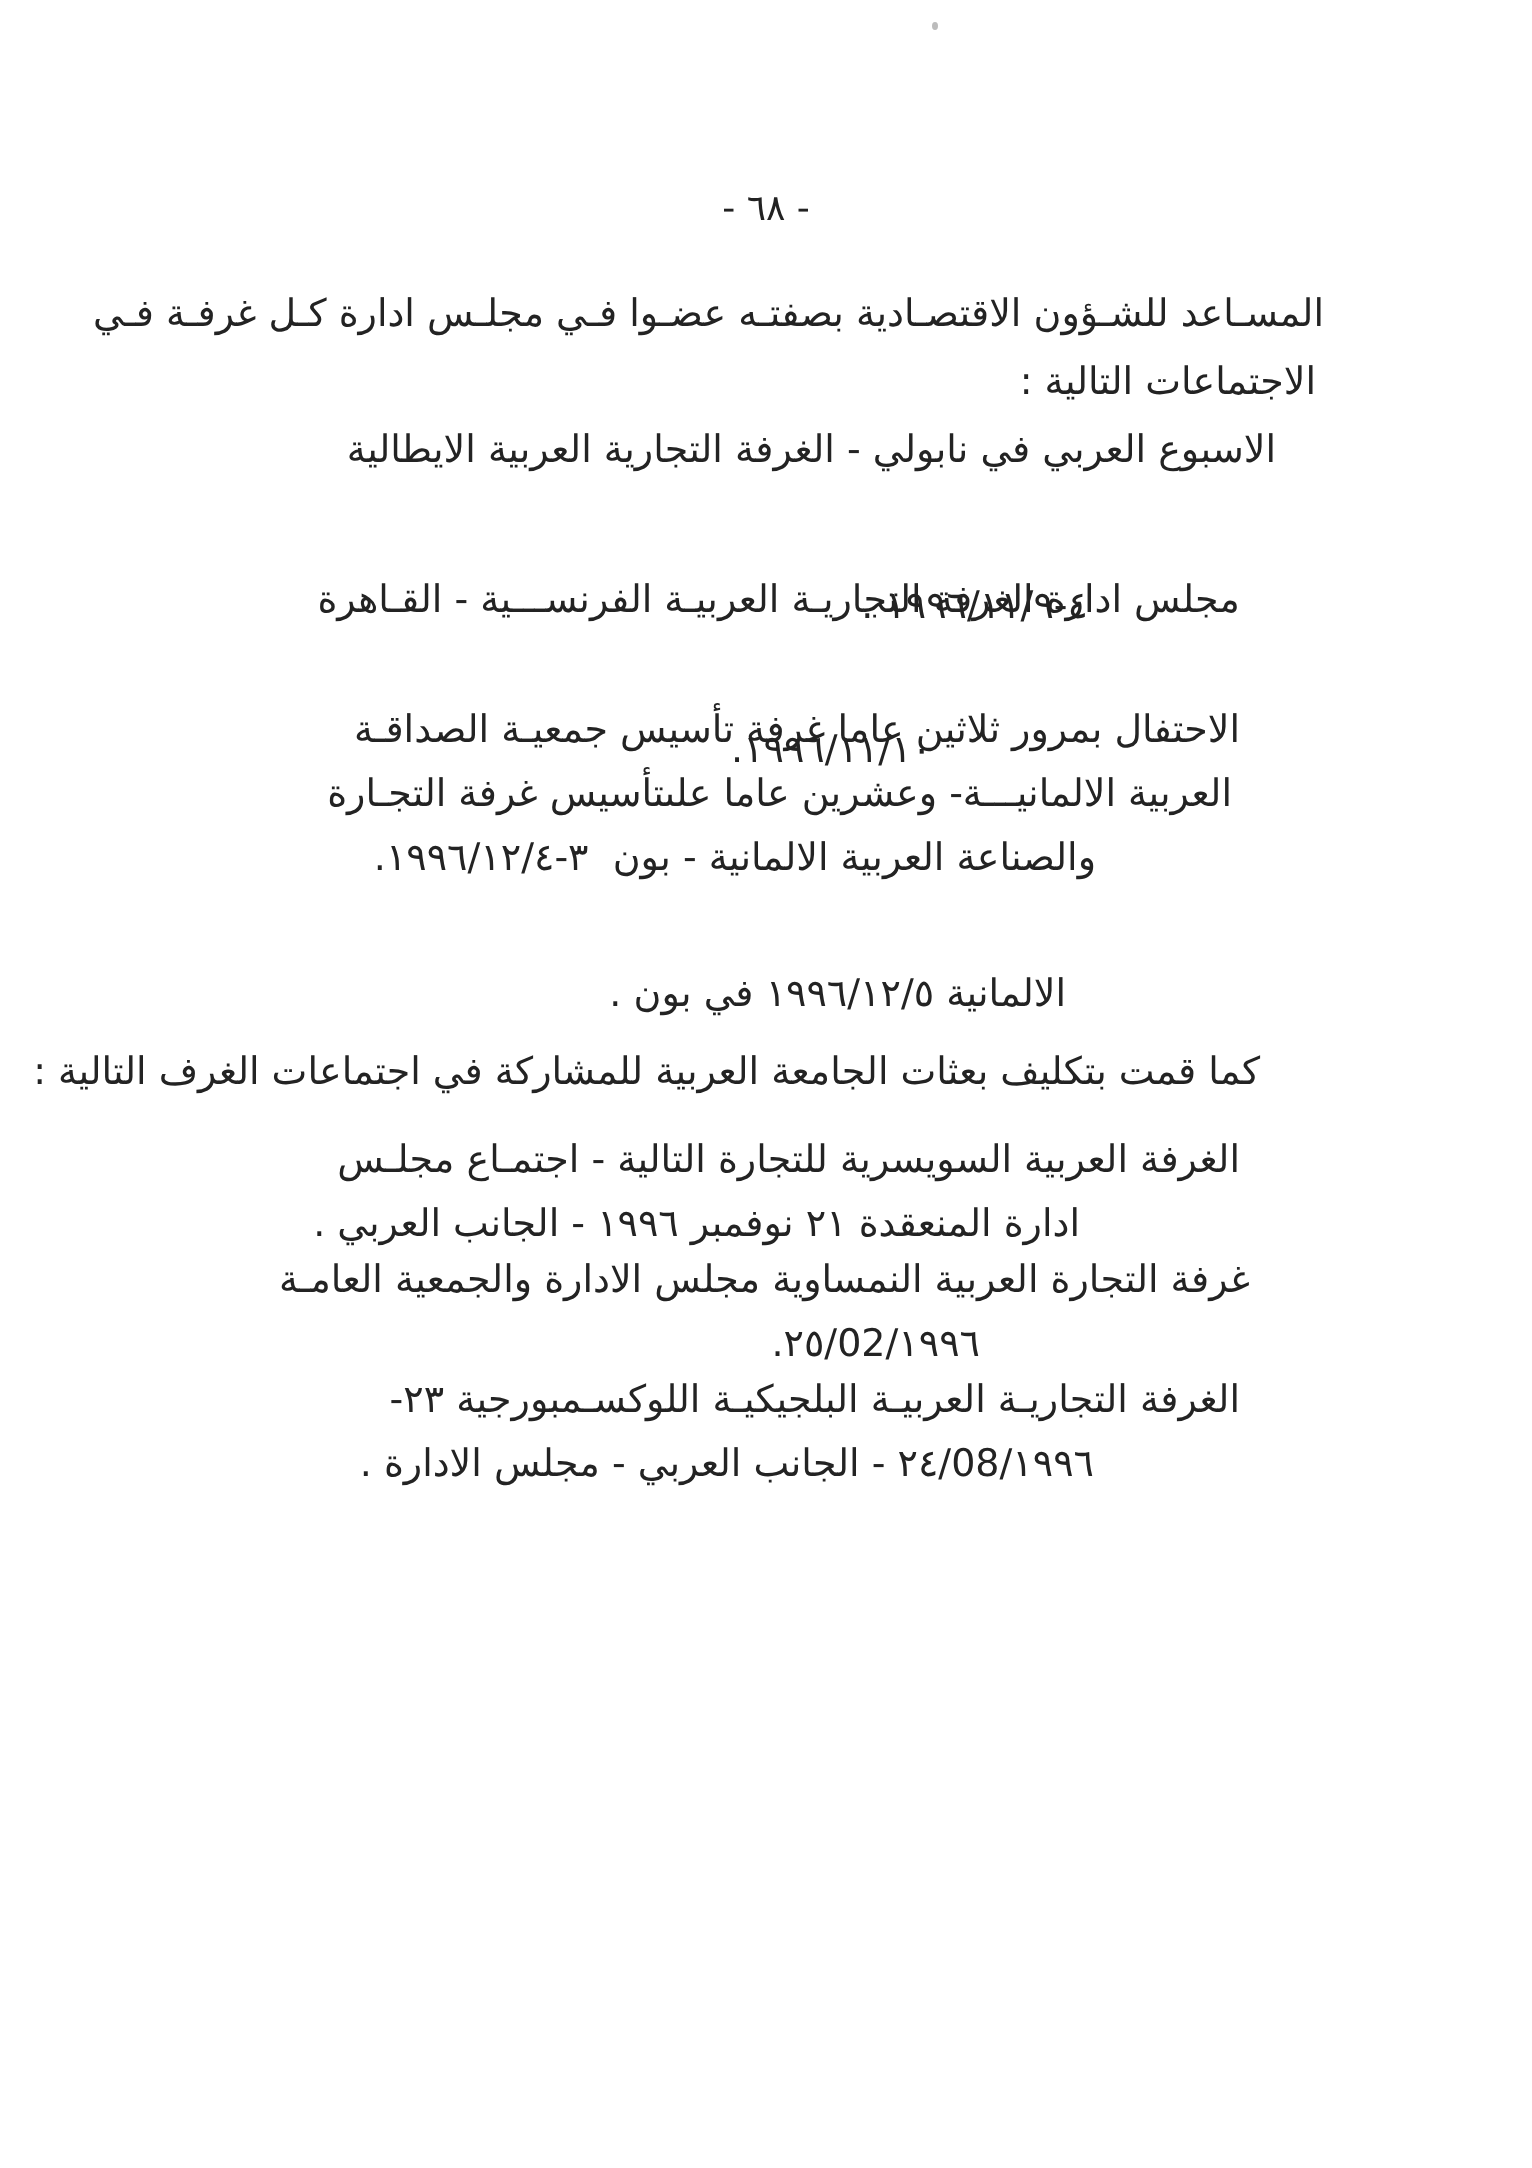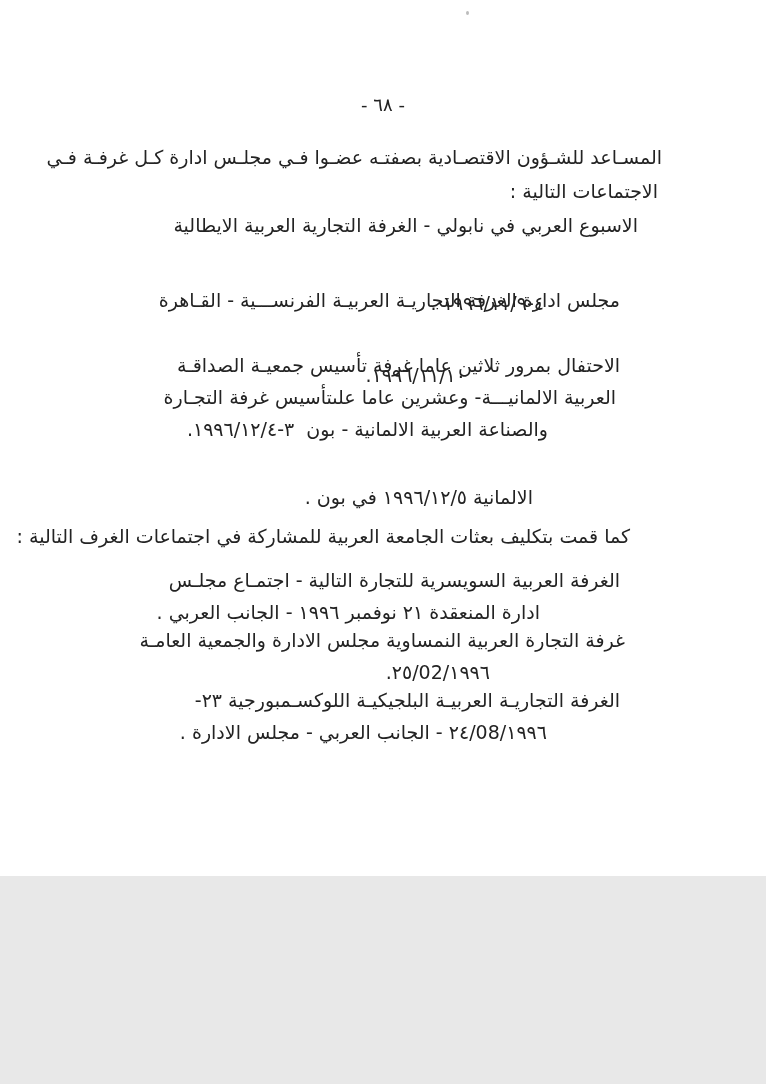--- a/index.html
+++ b/index.html
@@ -3,21 +3,21 @@
 <meta charset="utf-8">
 <style>
   html, body {
     margin: 0;
     padding: 0;
     background: #e8e8e8;
   }
   .page {
     position: relative;
     width: 766px;
-    height: 876px;
+    height: 1084px;
     margin: 0 auto;
     background: #ffffff;
     overflow: hidden;
     font-family: "DejaVu Sans", sans-serif;
     color: #1f1f1f;
   }
   .pagenum {
     position: absolute;
     top: 94px;
     left: 0;

